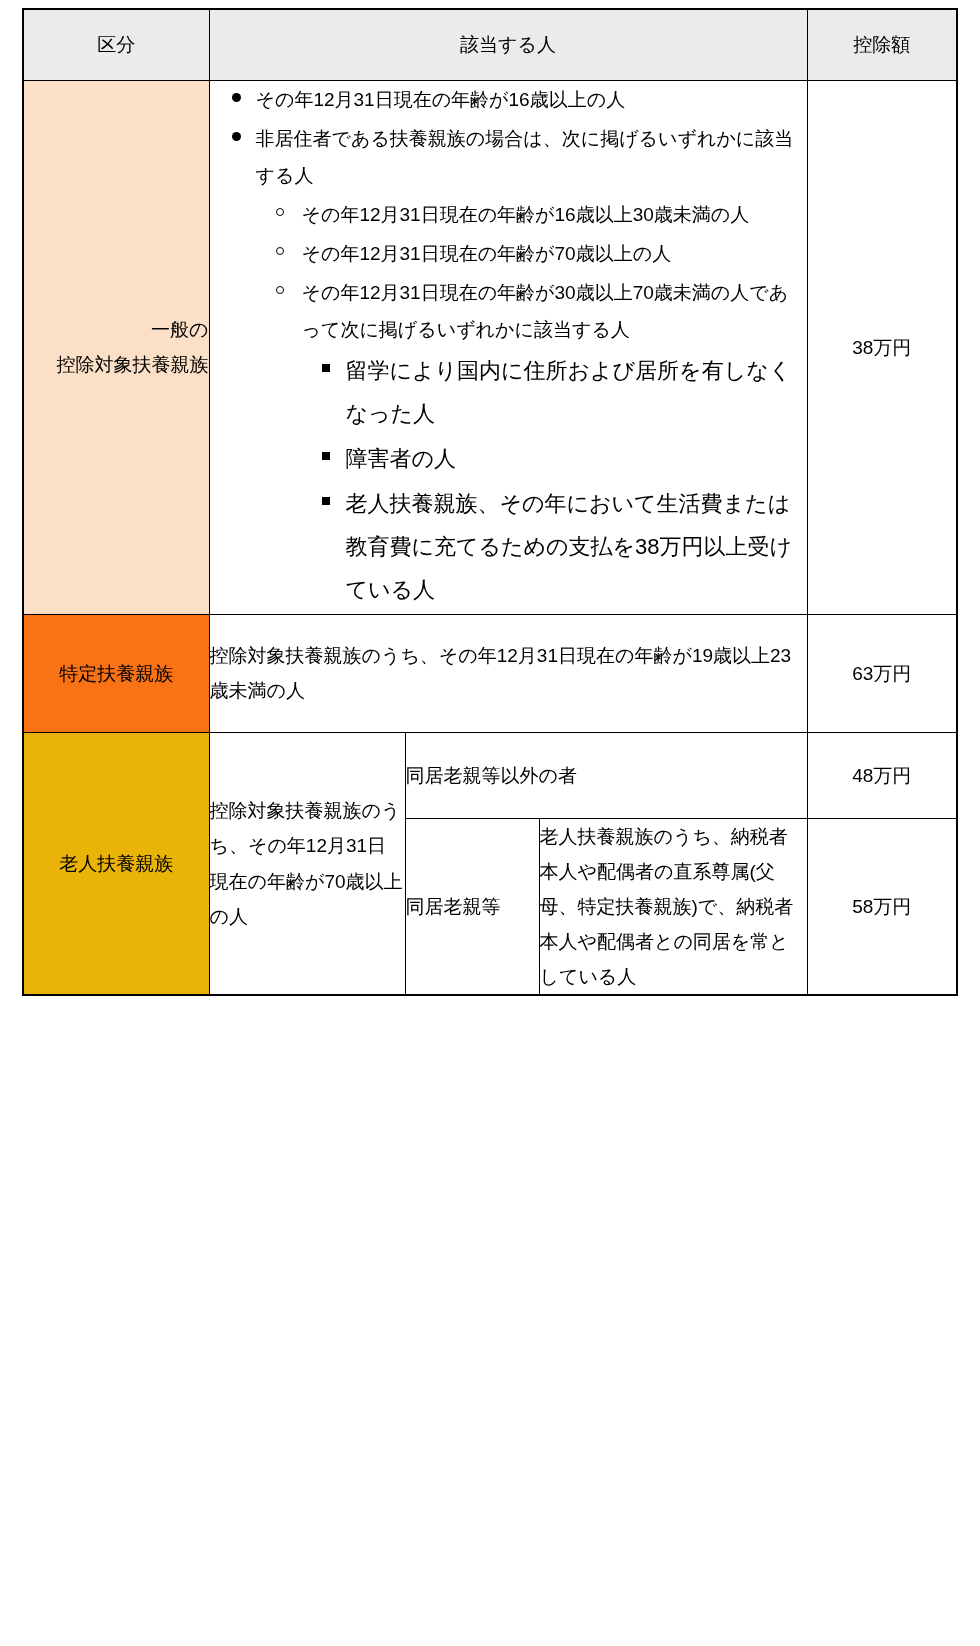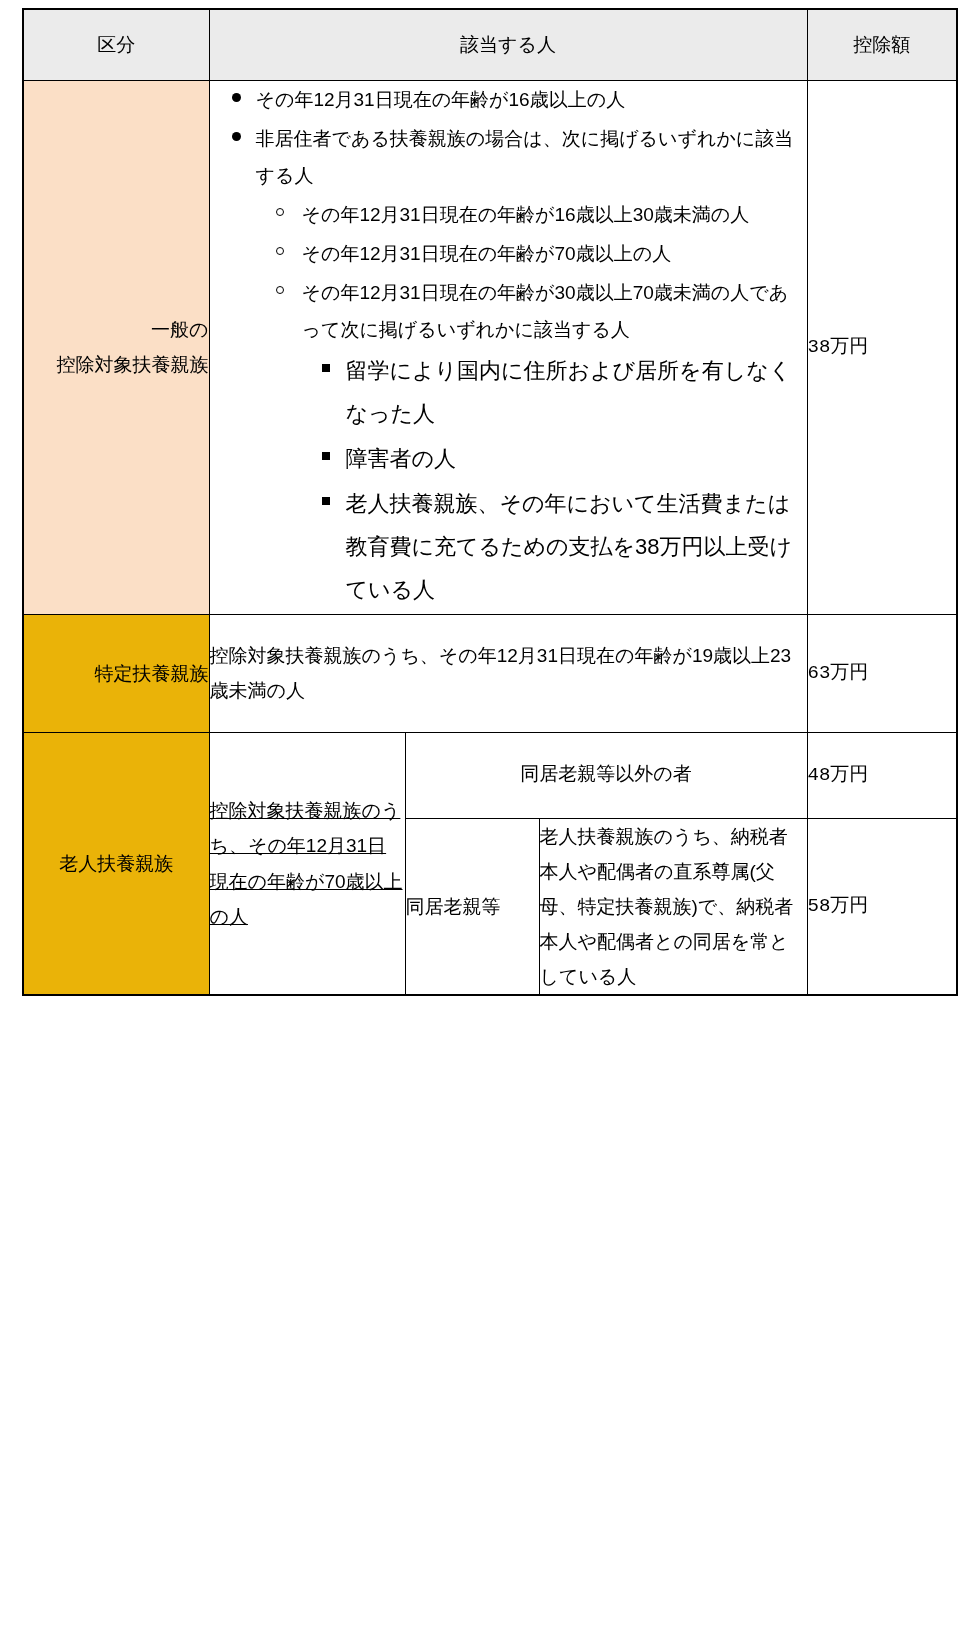--- a/index.html
+++ b/index.html
@@ -43,27 +43,26 @@
     height: 70px;
     font-size: 20px;
   }
   
   .cat {
     text-align: center;
     font-size: 20px;
     line-height: 1.7;
   }
   .cat-general { background: #fbdfc6; text-align: right; }
-  .cat-specific { background: #eab308; text-align: right; }
+  .cat-specific { background: #f97316; }
   .cat-elder   { background: #eab308; }
 
   .amount {
-    text-align: left;
-    font-size: 20px;
-    font-family: Liberation Mono, monospace;
+    text-align: center;
+    font-size: 20px;
   }
 
   
   .cellpad {
     padding: 14px 12px 16px 12px;
     box-sizing: border-box;
   }
   ul.lvl1, ul.lvl2, ul.lvl3 {
     margin: 0;
     padding: 0;
@@ -126,26 +125,24 @@
   }
   .txtcell {
     padding: 12px 6px 12px 10px;
     font-size: 19px;
     line-height: 1.95;
     vertical-align: middle;
   }
   .txtcell-top {
     vertical-align: top;
     padding-top: 16px;
-    text-decoration: underline;
   }
   .center-txt {
-    text-align: center;
-    font-size: 20px;
-    font-family: Liberation Mono, monospace;
+    text-align: left;
+    font-size: 20px;
   }
   .vmid { vertical-align: middle; }
 </style>
 </head>
 <body>
 
 <div class="sheet">
   <table class="deduction-table">
     <colgroup>
       <col style="width:186px">

